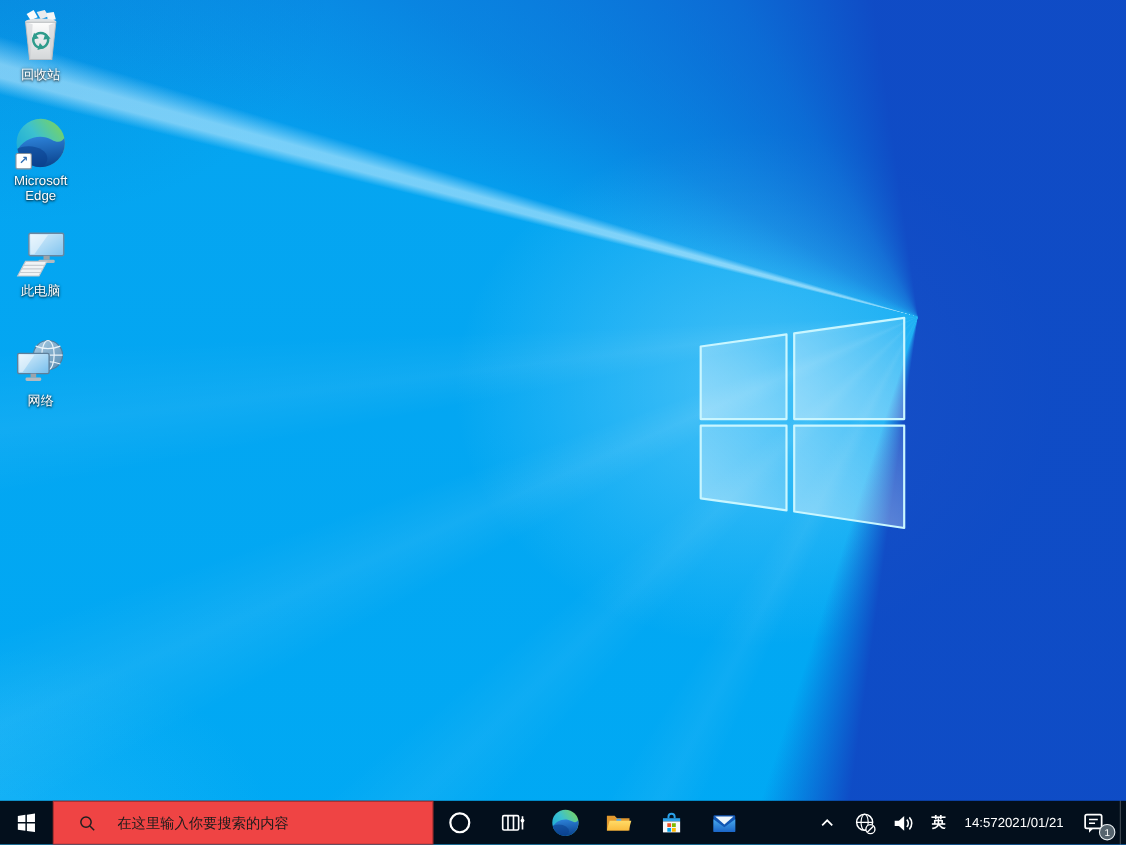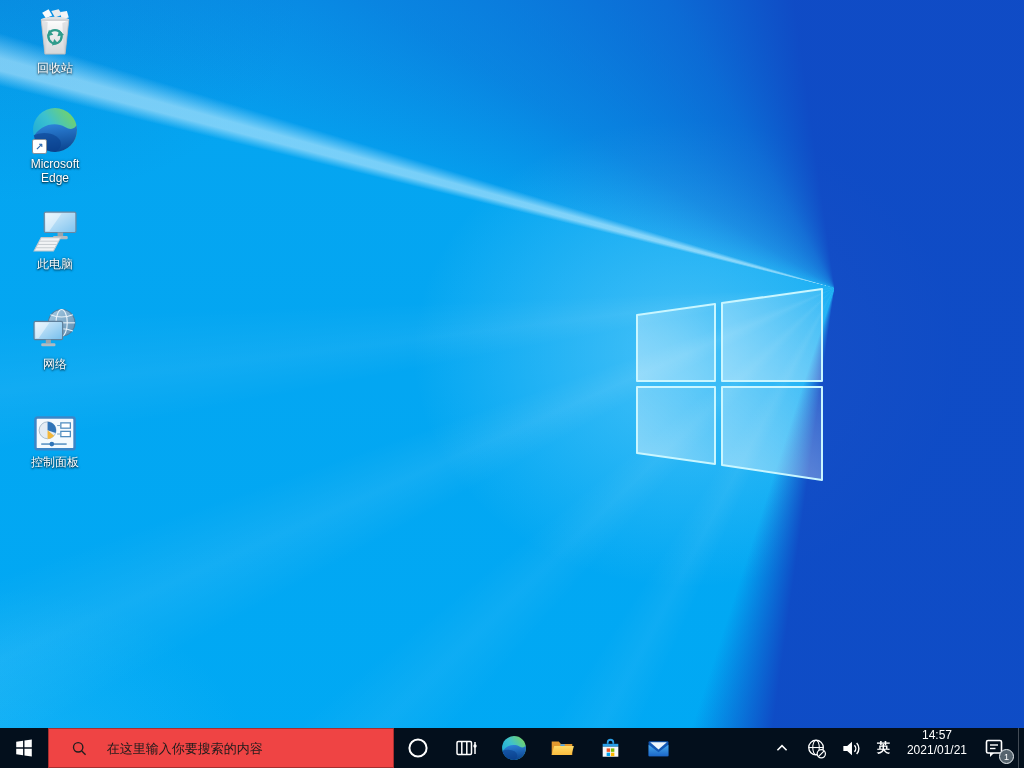--- a/index.html
+++ b/index.html
@@ -46,21 +46,21 @@
         transparent 231deg 241deg,
         rgba(255,255,255,.07) 246deg,
         transparent 251deg 259deg,
         rgba(255,255,255,.06) 263deg,
         transparent 268deg 360deg);
   }
   .win-logo{position:absolute;left:630px;top:280px;}
 
   
   .dicon{
-    position:absolute;left:18px;width:74px;
+    position:absolute;left:0;width:74px;
     display:flex;flex-direction:column;align-items:center;
     cursor:default;
   }
   .dicon-img{height:50px;display:flex;align-items:flex-end;justify-content:center;position:relative;}
   .dicon-label{
     margin-top:3px;font-size:12px;line-height:14px;color:#fff;text-align:center;
     text-shadow:0 1px 2px rgba(0,0,0,.85),0 0 3px rgba(0,0,0,.45);
   }
   .shortcut-arrow{
     position:absolute;left:1px;bottom:0;width:13px;height:13px;background:#fff;
@@ -80,21 +80,21 @@
   }
   .search-box input{
     border:none;background:transparent;outline:none;width:100%;
     font-size:13px;color:#111;font-family:inherit;
   }
   .search-box input::placeholder{color:#1c1c1c;opacity:1;}
   .tray{margin-left:auto;display:flex;align-items:stretch;}
   .tray-item{display:flex;align-items:center;justify-content:center;padding:0 6px;flex:none;}
   .ime{font-size:13px;font-weight:600;color:#fff;padding:0 8px;}
   .clock{
-    display:flex;flex-direction:column;align-items:center;justify-content:flex-start;
+    display:flex;flex-direction:row;align-items:center;justify-content:flex-start;
     color:#fff;font-size:12px;line-height:15px;padding:0 9px;
   }
   .action{position:relative;padding:0 12px 0 6px;}
   .badge{
     position:absolute;right:4px;bottom:4px;width:15px;height:15px;border-radius:50%;
     background:#56646e;border:1px solid #e9eef1;color:#fff;font-size:9px;
     display:flex;align-items:center;justify-content:center;box-sizing:border-box;
   }
   .show-desktop{width:5px;border-left:1px solid rgba(255,255,255,.25);flex:none;}
 </style>
@@ -221,41 +221,20 @@
         <g stroke="#c8cdd2" stroke-width="1">
           <line x1="7.2" y1="30.5" x2="25.4" y2="30.5"></line>
           <line x1="5.5" y1="33.7" x2="23.7" y2="33.7"></line>
           <line x1="3.8" y1="36.9" x2="22" y2="36.9"></line>
         </g>
       </svg>
     </div>
     <div class="dicon-label">此电脑</div>
   </div>
 
-  <div class="dicon" style="top:402px">
-    <div class="dicon-img">
-      <svg width="44" height="36" viewBox="0 0 40 34">
-        <rect x="1.5" y="1.5" width="37" height="30" rx="2" fill="#f4fafe" stroke="#3c86c8" stroke-width="2.4"></rect>
-        <circle cx="13" cy="13.5" r="8" fill="#e3ecf4" stroke="#9fb6c8" stroke-width=".8"></circle>
-        <path d="M13,13.5 L13,5.5 A8,8 0 0 1 20.6,16 Z" fill="#2f74b8"></path>
-        <path d="M13,13.5 L19.2,18.6 A8,8 0 0 1 13,21.5 Z" fill="#f3b73a"></path>
-        <g stroke="#4f8cc0" stroke-width="1.2" fill="#ffffff">
-          <rect x="25.5" y="6.5" width="9" height="5"></rect>
-          <rect x="25.5" y="14.5" width="9" height="5"></rect>
-        </g>
-        <g stroke="#7fa8c8" stroke-width="1">
-          <line x1="22" y1="9" x2="25.5" y2="9"></line>
-          <line x1="22" y1="17" x2="25.5" y2="17"></line>
-        </g>
-        <line x1="7" y1="26.5" x2="31" y2="26.5" stroke="#4f8cc0" stroke-width="1.4"></line>
-        <circle cx="17" cy="26.5" r="2.2" fill="#2f74b8"></circle>
-      </svg>
-    </div>
-    <div class="dicon-label">控制面板</div>
-  </div>
 
   <div class="taskbar">
 
     <div class="tb-btn">
       <svg width="22" height="22" viewBox="0 0 24 24">
         <g fill="#ffffff">
           <polygon points="3.5,5.2 11,4.1 11,11.3 3.5,11.3"></polygon>
           <polygon points="12.5,3.9 20.5,2.8 20.5,11.3 12.5,11.3"></polygon>
           <polygon points="3.5,12.7 11,12.7 11,19.9 3.5,18.8"></polygon>
           <polygon points="12.5,12.7 20.5,12.7 20.5,21.2 12.5,20.1"></polygon>

